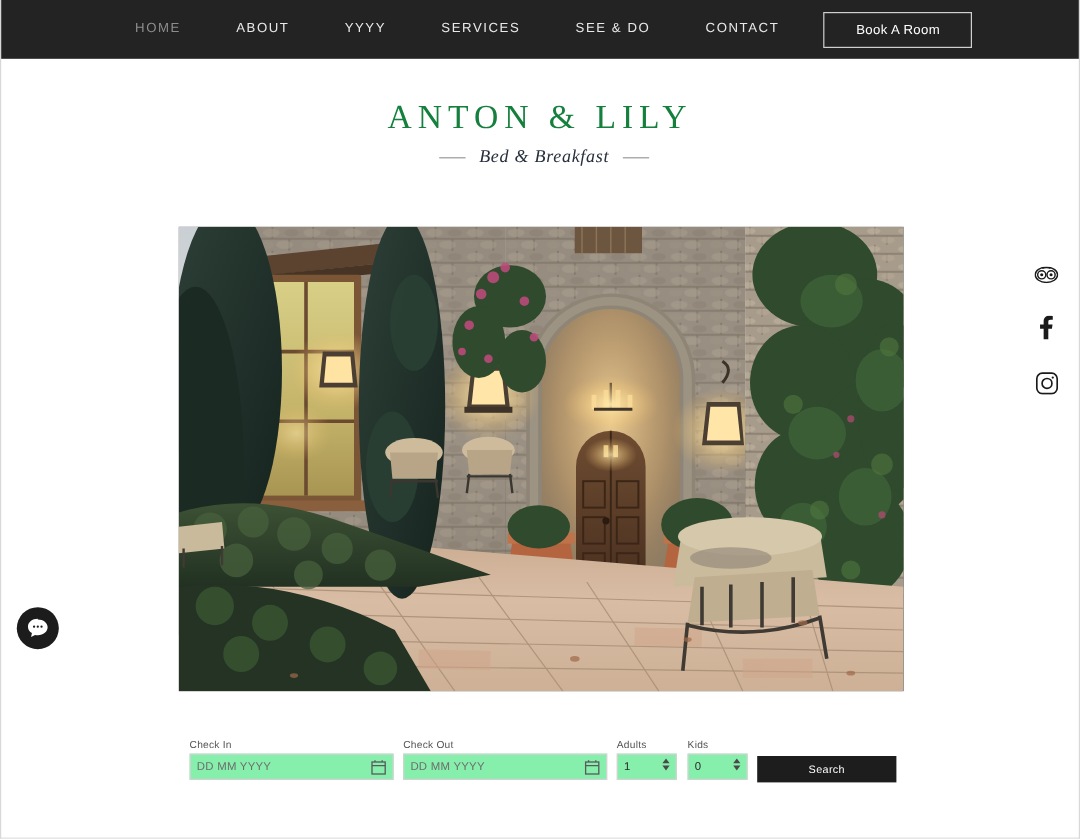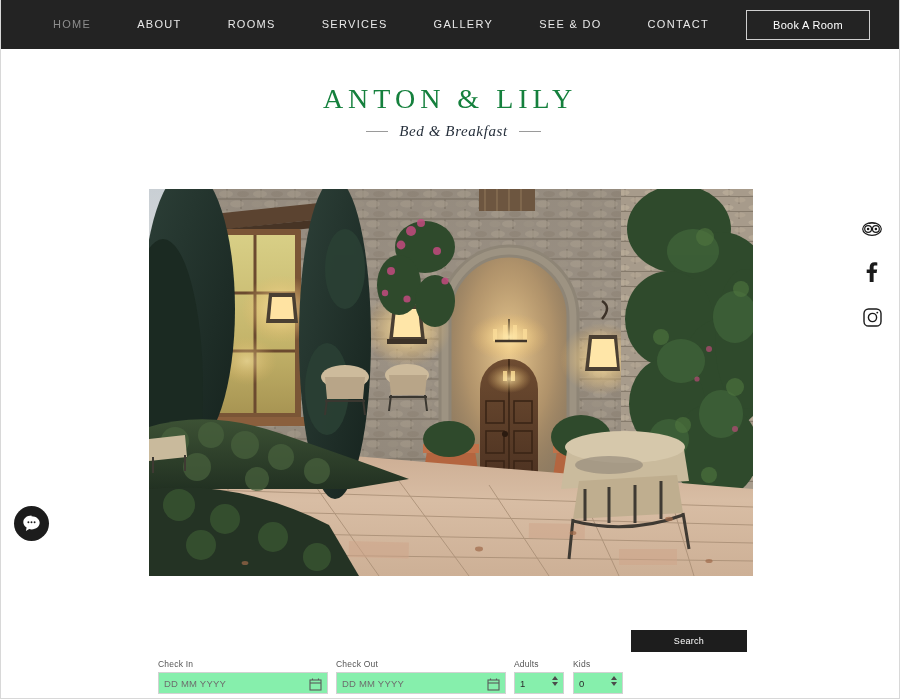--- a/index.html
+++ b/index.html
@@ -92,21 +92,20 @@
   
   .booking { position: absolute; left: 157px; top: 615px; width: 590px; height: 40px; }
   .fld { position: absolute; top: 0; }
   .fld-label {
     font-size: 8.5px;
     color: #555;
     letter-spacing: .2px;
     margin-bottom: 3px;
     display: block;
     line-height: 10px;
-    margin-top: 44px;
   }
   .fld-box {
     border: 1px solid #d2d2d2;
     background: #86efac;
     height: 22px;
     display: flex;
     align-items: center;
     padding: 0 5px;
     position: relative;
   }
@@ -150,23 +149,22 @@
 </style>
 </head>
 <body>
 
 <div class="page">
 
   <div class="navbar">
     <div class="nav-inner">
       <a class="nav-link active" href="#">HOME</a>
       <a class="nav-link" href="#">ABOUT</a>
-      <a class="nav-link" href="#">ROOMS</a>
+      <a class="nav-link" href="#">YYYY</a>
       <a class="nav-link" href="#">SERVICES</a>
-      <a class="nav-link" href="#">GALLERY</a>
       <a class="nav-link" href="#">SEE &amp; DO</a>
       <a class="nav-link" href="#">CONTACT</a>
       <button class="book-btn">Book A Room</button>
     </div>
   </div>
 
   <div class="brand">
     <div class="brand-title">ANTON &amp; LILY</div>
     <div class="brand-sub-wrap">
       <span class="rule"></span>

